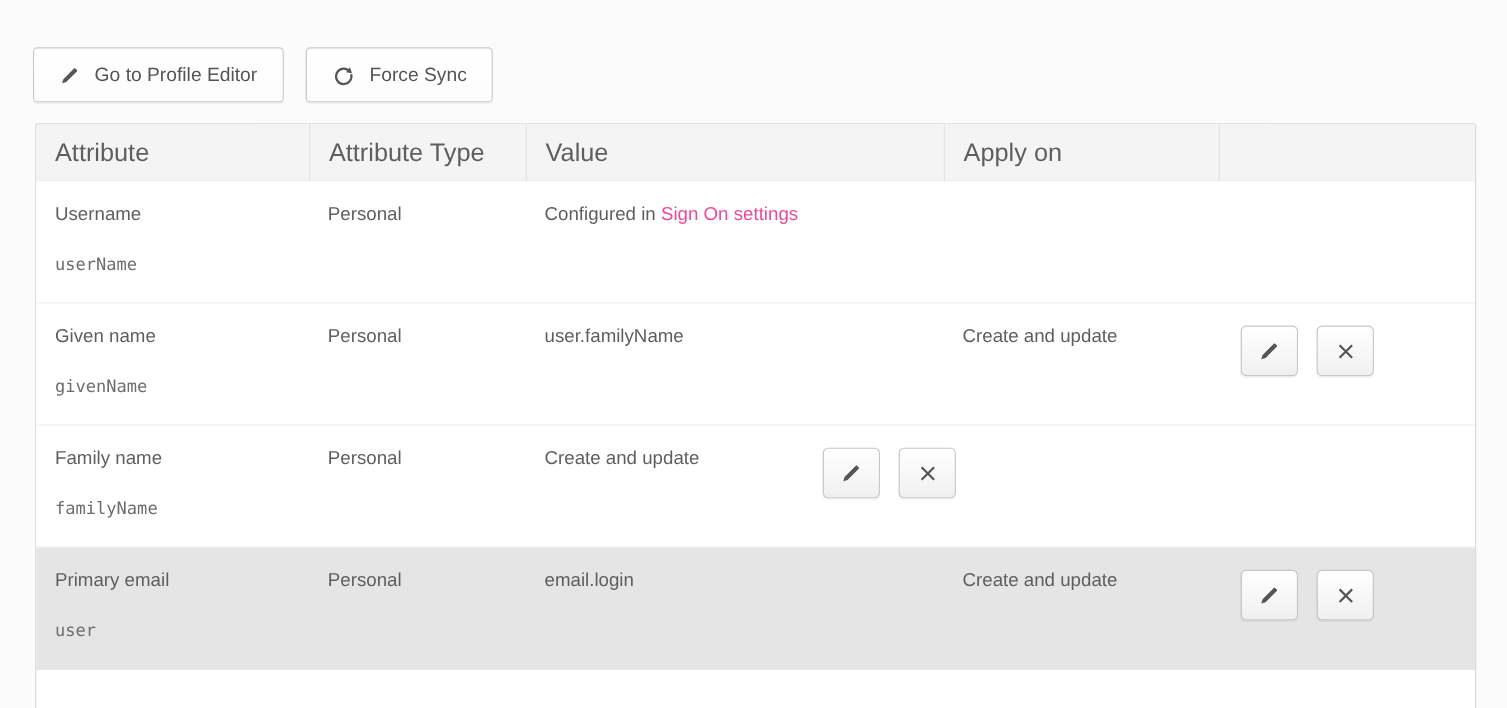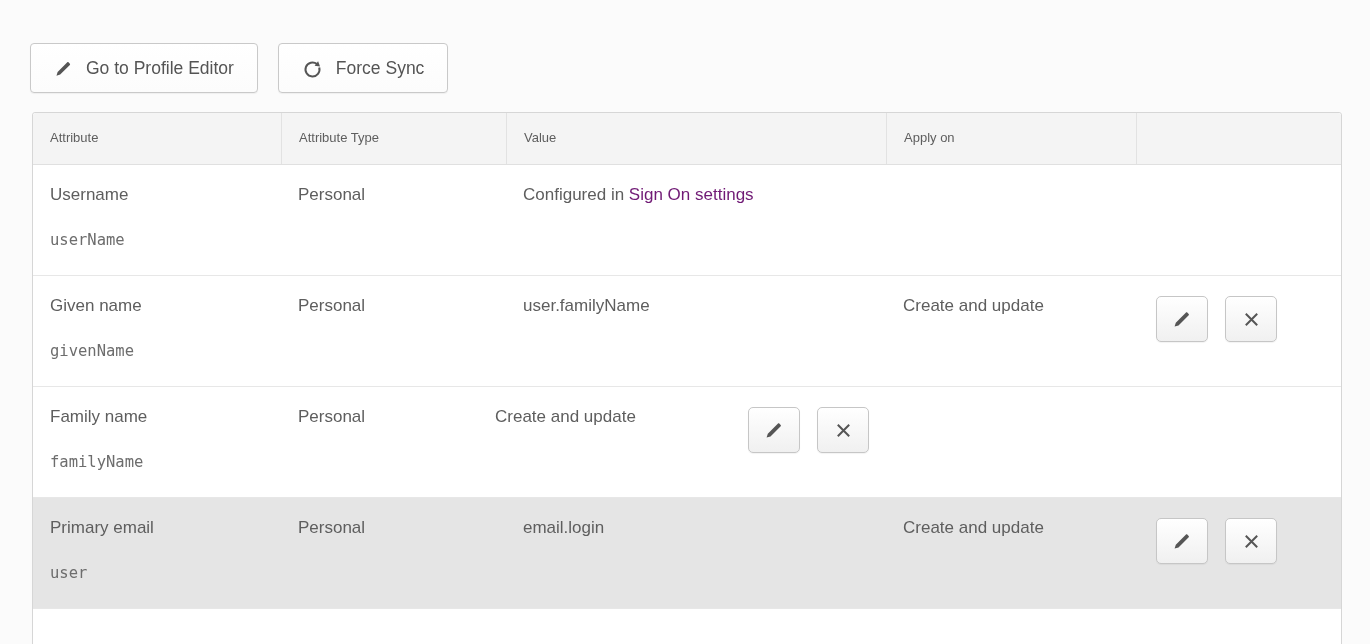--- a/index.html
+++ b/index.html
@@ -48,32 +48,32 @@
     border-radius: 3px 3px 0 0;
   }
   .thead {
     display: flex;
     height: 52px;
     background: #f4f4f4;
     border-bottom: 1px solid #e0e0e0;
     border-radius: 3px 3px 0 0;
   }
   .hcell {
-    font-size: 13px;
+    font-size: 23px;
     color: #5e5e5e;
     line-height: 50px;
     padding-left: 17px;
     white-space: nowrap;
     overflow: hidden;
   }
   .hcell + .hcell { border-left: 1px solid #e2e2e2; }
 
   .c-attr    { width: 248px; }
   .c-type    { width: 197px; }
-  .c-value   { width: 380px; margin-left: 28px; }
+  .c-value   { width: 380px; }
   .c-apply   { width: 250px; }
   .c-actions { flex: 1; }
 
   .trow {
     display: flex;
     height: 111px;
     border-bottom: 1px solid #e7e7e7;
     background: #ffffff;
   }
   .trow.highlight { background: #e5e5e5; }
@@ -86,21 +86,21 @@
     overflow: hidden;
   }
   .attr-label { font-size: 17px; color: #5e5e5e; }
   .attr-code {
     margin-top: 26px;
     font-family: "DejaVu Sans Mono", "Liberation Mono", monospace;
     font-size: 15.5px;
     color: #6d6d6d;
   }
   a.link {
-    color: #701a75;
+    color: #ec4899;
     text-decoration: none;
     cursor: pointer;
   }
 
   .c-actions.cell { padding: 20px 0 0 20px; display: flex; gap: 17px; align-items: flex-start; }
   .icon-btn {
     width: 52px; height: 46px;
     display: inline-flex;
     align-items: center;
     justify-content: center;

